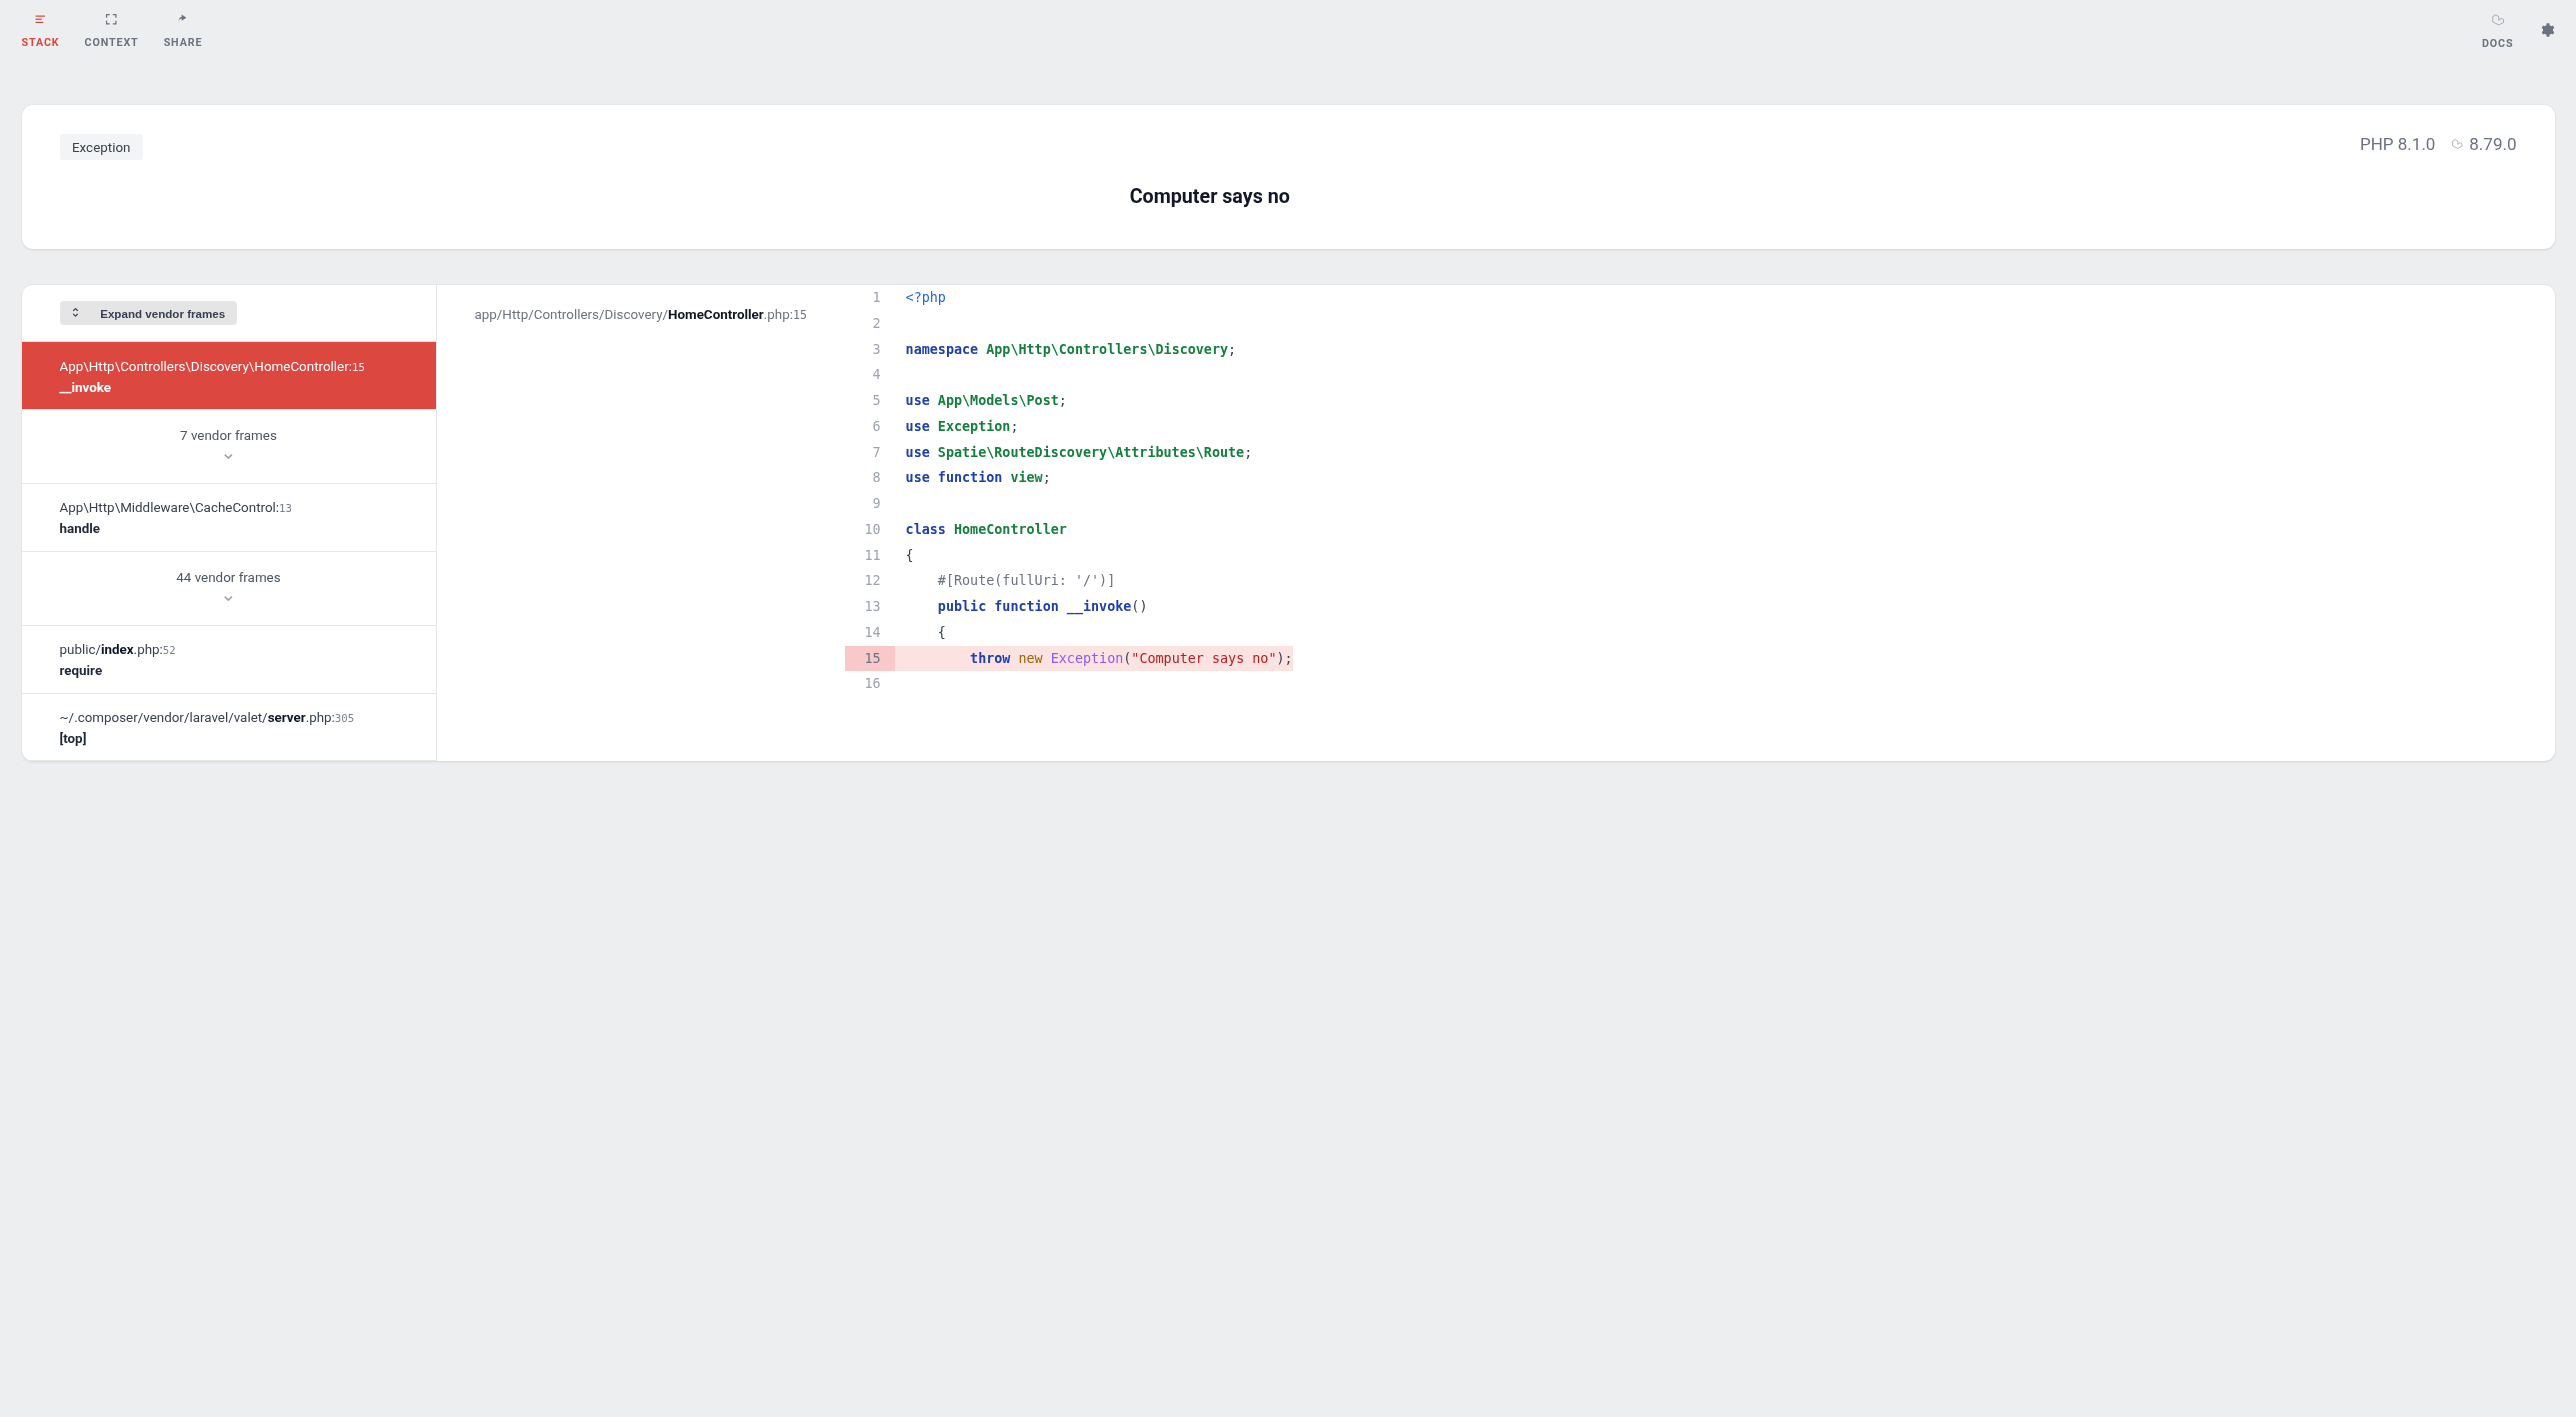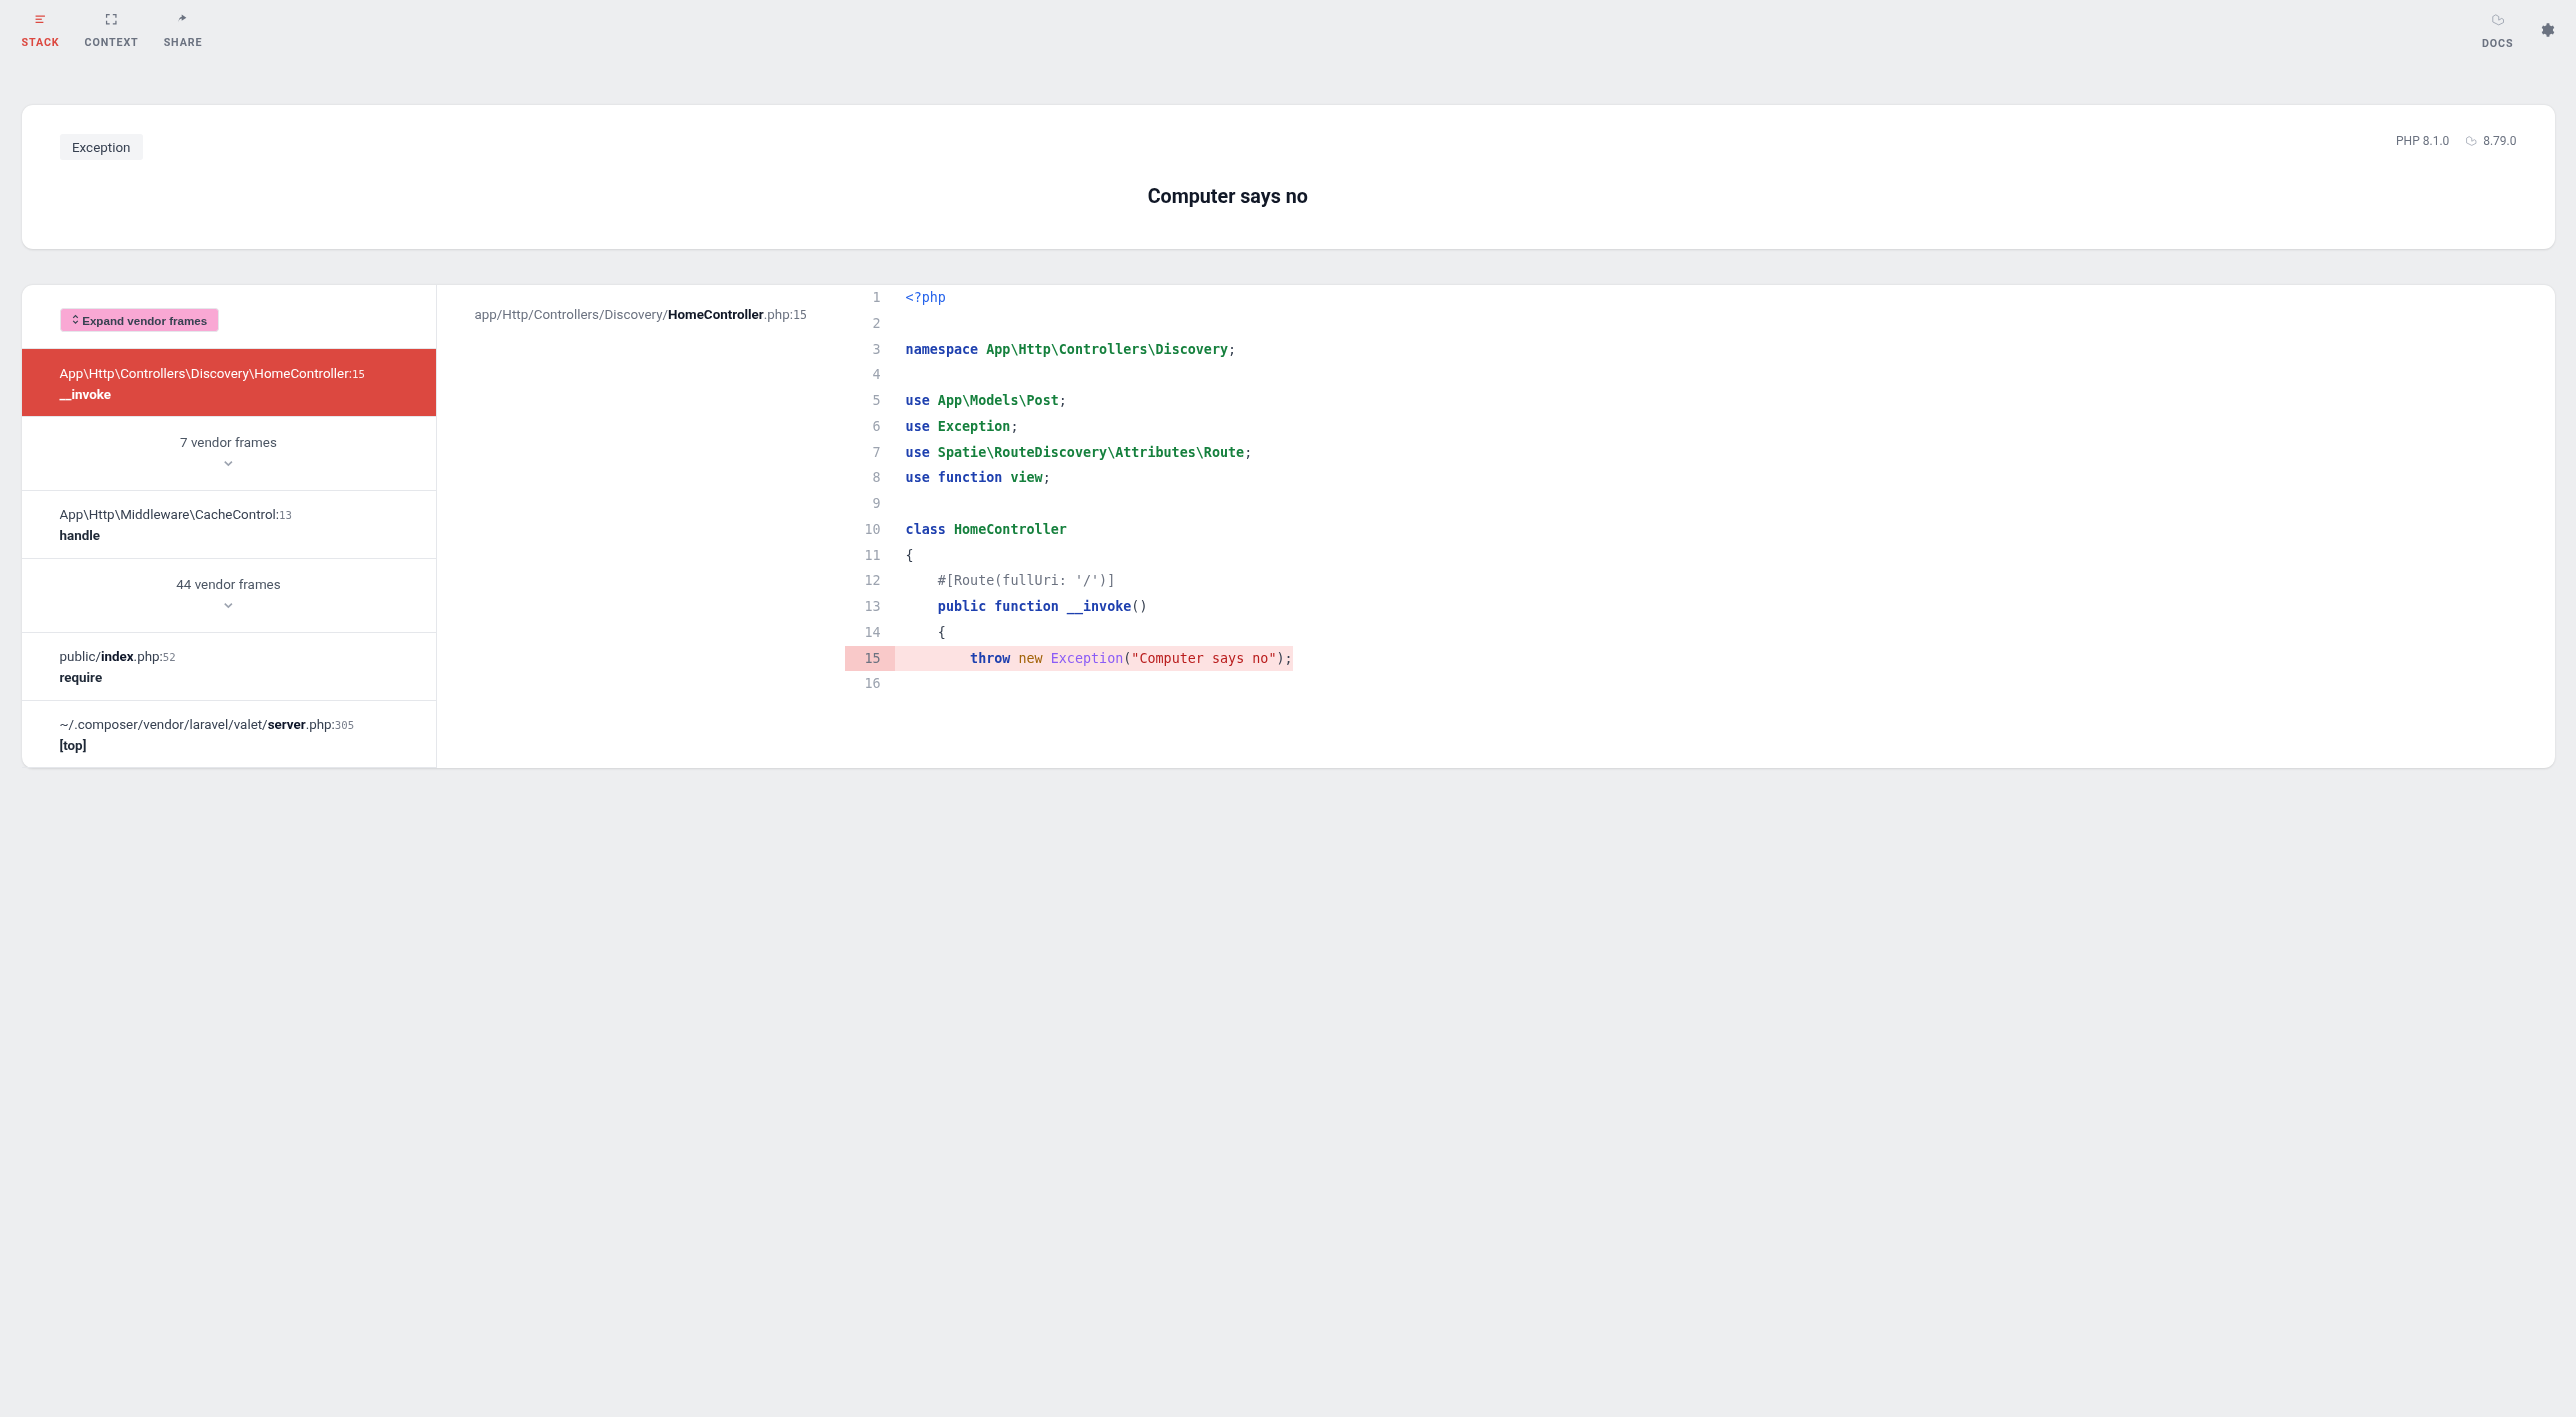--- a/index.html
+++ b/index.html
@@ -65,21 +65,21 @@
     font-size: 19.7px;
     font-weight: 700;
     color: #111827;
     text-align: center;
   }
   .exception-right {
     display: flex;
     align-items: flex-start;
     gap: 16px;
     color: #6b7280;
-    font-size: 12px;
+    font-size: 17px;
   }
   .exception-right .ver { display: flex; align-items: center; gap: 5.4px; }
 
   .main-card {
     margin-top: 36px;
     display: flex;
     min-height: 448px;
   }
   .sidebar {
     width: 415px;
@@ -87,30 +87,29 @@
     display: flex;
     flex-direction: column;
   }
   .expand-row {
     padding: 16px 38px;
     border-bottom: 0.9px solid #e5e7eb;
   }
   .expand-btn {
     display: inline-flex;
     align-items: center;
-    gap: 2px;
+    gap: 20px;
     border: 0.9px solid #e5e7eb;
-    background: #f9a8d4;
+    background: #e5e5e5;
     padding: 4.5px 10.7px;
     font-size: 11.6px;
     font-weight: 600;
     color: #374151;
     border-radius: 3.6px;
     cursor: pointer;
-    margin-top: 7px;
   }
   .frame {
     padding: 14.3px 38px;
     border-bottom: 0.9px solid #e5e7eb;
     cursor: pointer;
   }
   .frame.active {
     background: #dc4840;
     color: #fff;
   }

